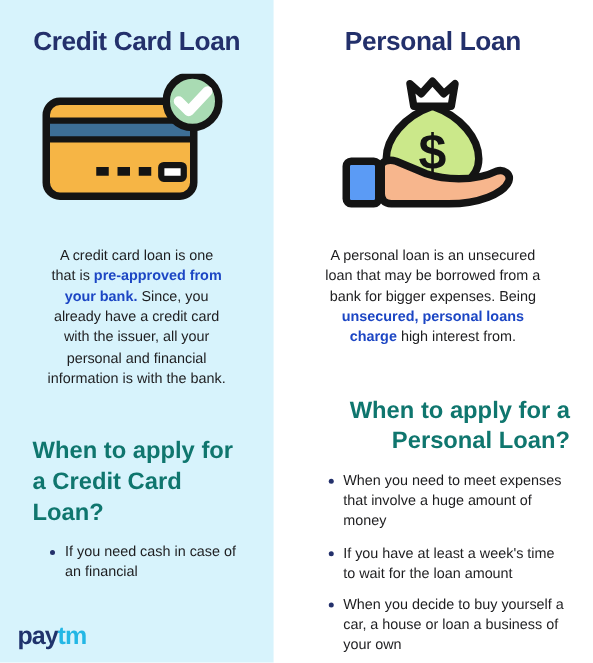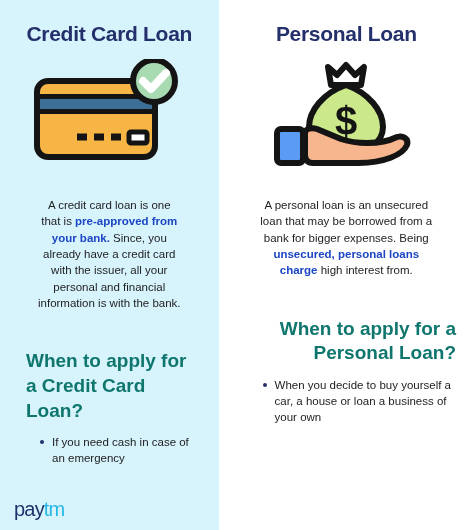--- a/index.html
+++ b/index.html
@@ -124,21 +124,21 @@
     bottom: 0;
     width: 237px;
     height: 42px;
     display: flex;
     align-items: center;
     padding-left: 14px;
     box-sizing: border-box;
   }
   .logo {
     font-size: 20px;
-    font-weight: normal;
+    font-weight: bold;
     letter-spacing: -0.8px;
     line-height: 1;
   }
   .logo .pay { color: #20336c; }
   .logo .tm  { color: #23b7e5; }
 
   svg { display: block; }
 </style>
 </head>
 <body>
@@ -171,21 +171,21 @@
         </svg>
       </div>
 
       <p class="body-text">
         <span>A credit card loan is one that is </span><span class="hl">pre-approved from your bank.</span><span> Since, you already have a credit card with the issuer, all your personal and financial information is with the bank.</span>
       </p>
 
       <h2 class="sub-title">When to apply for a Credit Card Loan?</h2>
 
       <ul class="bullets">
-        <li>If you need cash in case of an emergency</li>
+        <li>If you need cash in case of an financial</li>
       </ul>
 
     </div>
 
     <div class="logo-bar">
       <div class="logo"><span class="pay">pay</span><span class="tm">tm</span></div>
     </div>
   </div>
 
   <div class="column col-right">
@@ -209,19 +209,21 @@
         </svg>
       </div>
 
       <p class="body-text">
         <span>A personal loan is an unsecured loan that may be borrowed from a bank for bigger expenses. Being </span><span class="hl">unsecured, personal loans charge</span><span> high interest from.</span>
       </p>
 
       <h2 class="sub-title">When to apply for a Personal Loan?</h2>
 
       <ul class="bullets">
+        <li>When you need to meet expenses that involve a huge amount of money</li>
+        <li>If you have at least a week's time to wait for the loan amount</li>
         <li>When you decide to buy yourself a car, a house or loan a business of your own</li>
       </ul>
 
     </div>
   </div>
 
 </div>
 
 </body></html>

